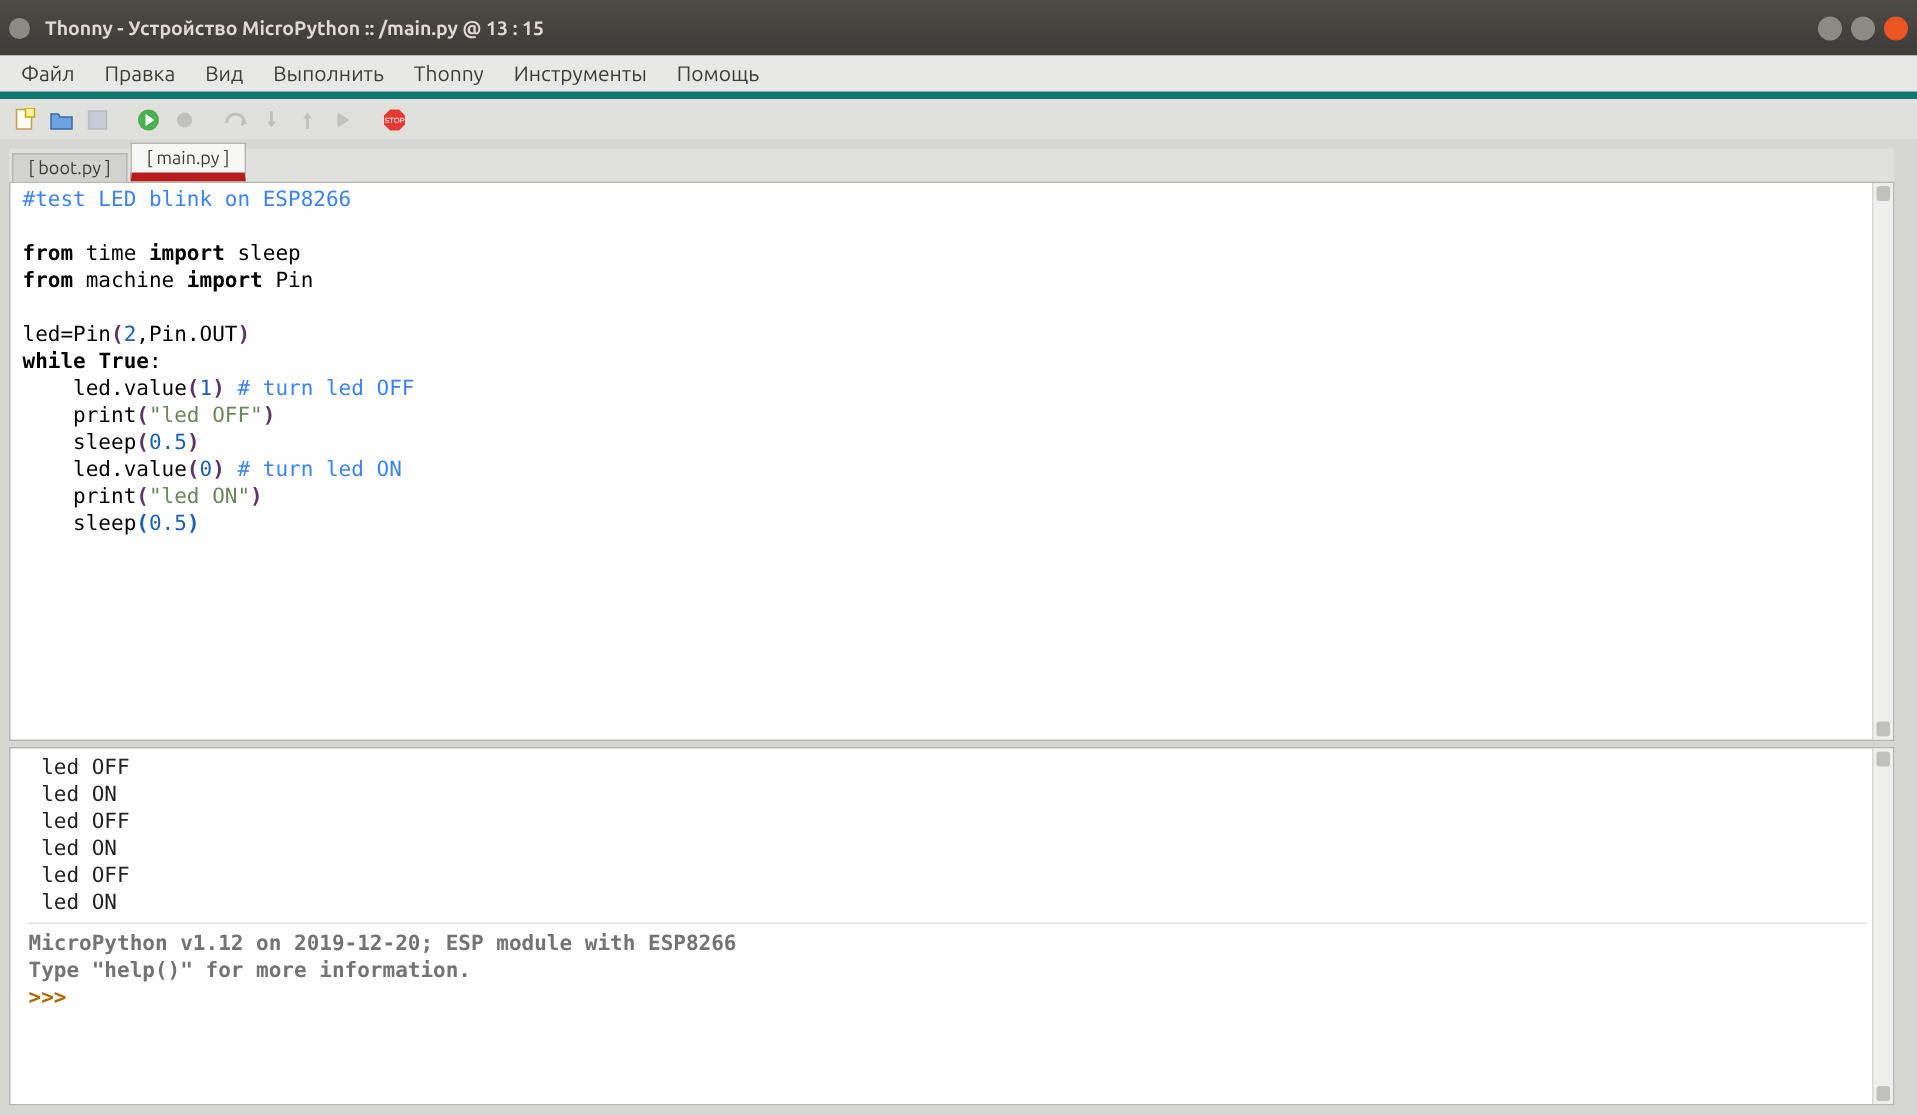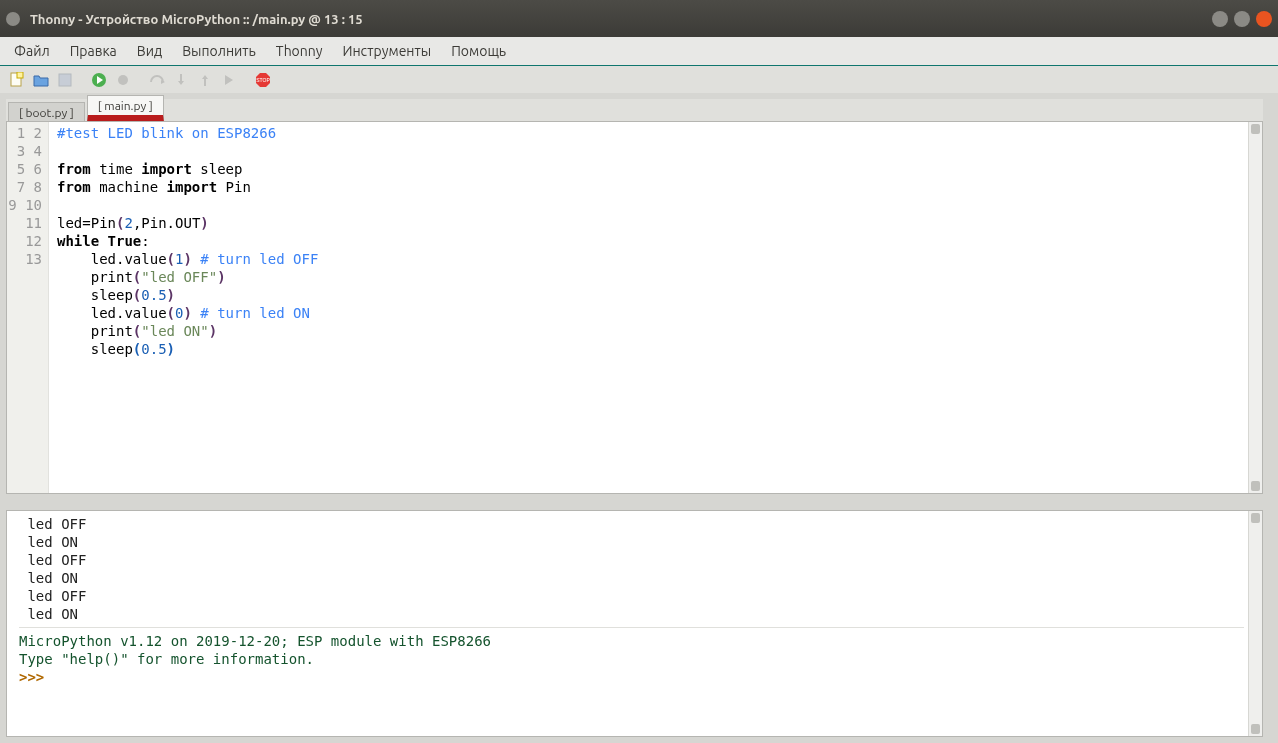--- a/index.html
+++ b/index.html
@@ -32,21 +32,21 @@
   }
   .titlebar .spacer { flex:1; }
   .titlebar .wbtn {
     width:16px; height:16px; border-radius:50%;
     margin-left:6px; display:inline-block;
   }
   
   .menubar {
     background:#e8e8e6;
     height:29px;
-    border-bottom:1px solid #0f766e;
+    border-bottom:5px solid #0f766e;
     display:flex;
     align-items:center;
     padding:0 4px;
     font-size:14px;
   }
   .menubar .menu-item {
     padding:4px 10px 4px 10px;
     cursor:default;
   }
   
@@ -64,21 +64,21 @@
     border-radius:2px;
   }
   .toolbar .sep { width:8px; }
   .dim { opacity:0.35; }
   
   .client {
     flex:1;
     display:flex;
     flex-direction:column;
     padding:6px 15px 6px 6px;
-    gap:16px;
+    gap:4px;
     min-height:0;
   }
   .panel {
     background:#e0e0dc;
     display:flex;
     flex-direction:column;
     border:none;
   }
   .file-tabs, .shell-tabs {
     display:flex;
@@ -156,21 +156,21 @@
   .shell-content {
     flex:1;
     font-family:"DejaVu Sans Mono","Courier New",monospace;
     font-size:14px;
     line-height:18px;
     padding:4px 4px 4px 12px;
     white-space:pre;
     color:#222;
     overflow:hidden;
   }
-  .shell-dim { color:#14532d; }
+  .shell-dim { color:#737373;font-weight:bold; }
   .shell-prompt { color:#b06800; font-weight:bold; }
   hr.shell-sep { border:none; border-top:1px solid #e0e0dc; margin:4px 0; }
   .editor-panel { height:395px; }
   .shell-panel { flex:1; }
 </style>
 </head>
 <body>
 
 <div class="titlebar">
   <span class="tb-icon"></span>
@@ -254,33 +254,20 @@
 </div>
 
 <div class="client">
 
   <div class="panel editor-panel">
     <div class="file-tabs">
       <div class="tab">[ boot.py ]</div>
       <div class="tab active">[ main.py ]</div>
     </div>
     <div class="editor-box">
-      <div class="gutter" id="gutter">1
-2
-3
-4
-5
-6
-7
-8
-9
-10
-11
-12
-13</div>
       <div class="code" id="code"><span class="c-comment">#test LED blink on ESP8266</span>
 
 <span class="c-kw">from</span> time <span class="c-kw">import</span> sleep
 <span class="c-kw">from</span> machine <span class="c-kw">import</span> Pin
 
 led=Pin<span class="c-paren">(</span><span class="c-num">2</span>,Pin.OUT<span class="c-paren">)</span>
 <span class="c-kw">while</span><span class="c-kw"> True</span>:
     led.value<span class="c-paren">(</span><span class="c-num">1</span><span class="c-paren">)</span><span class="c-comment"> # turn led OFF</span>
     print<span class="c-paren">(</span><span class="c-str">"led OFF"</span><span class="c-paren">)</span>
     sleep<span class="c-paren">(</span><span class="c-num">0.5</span><span class="c-paren">)</span>

